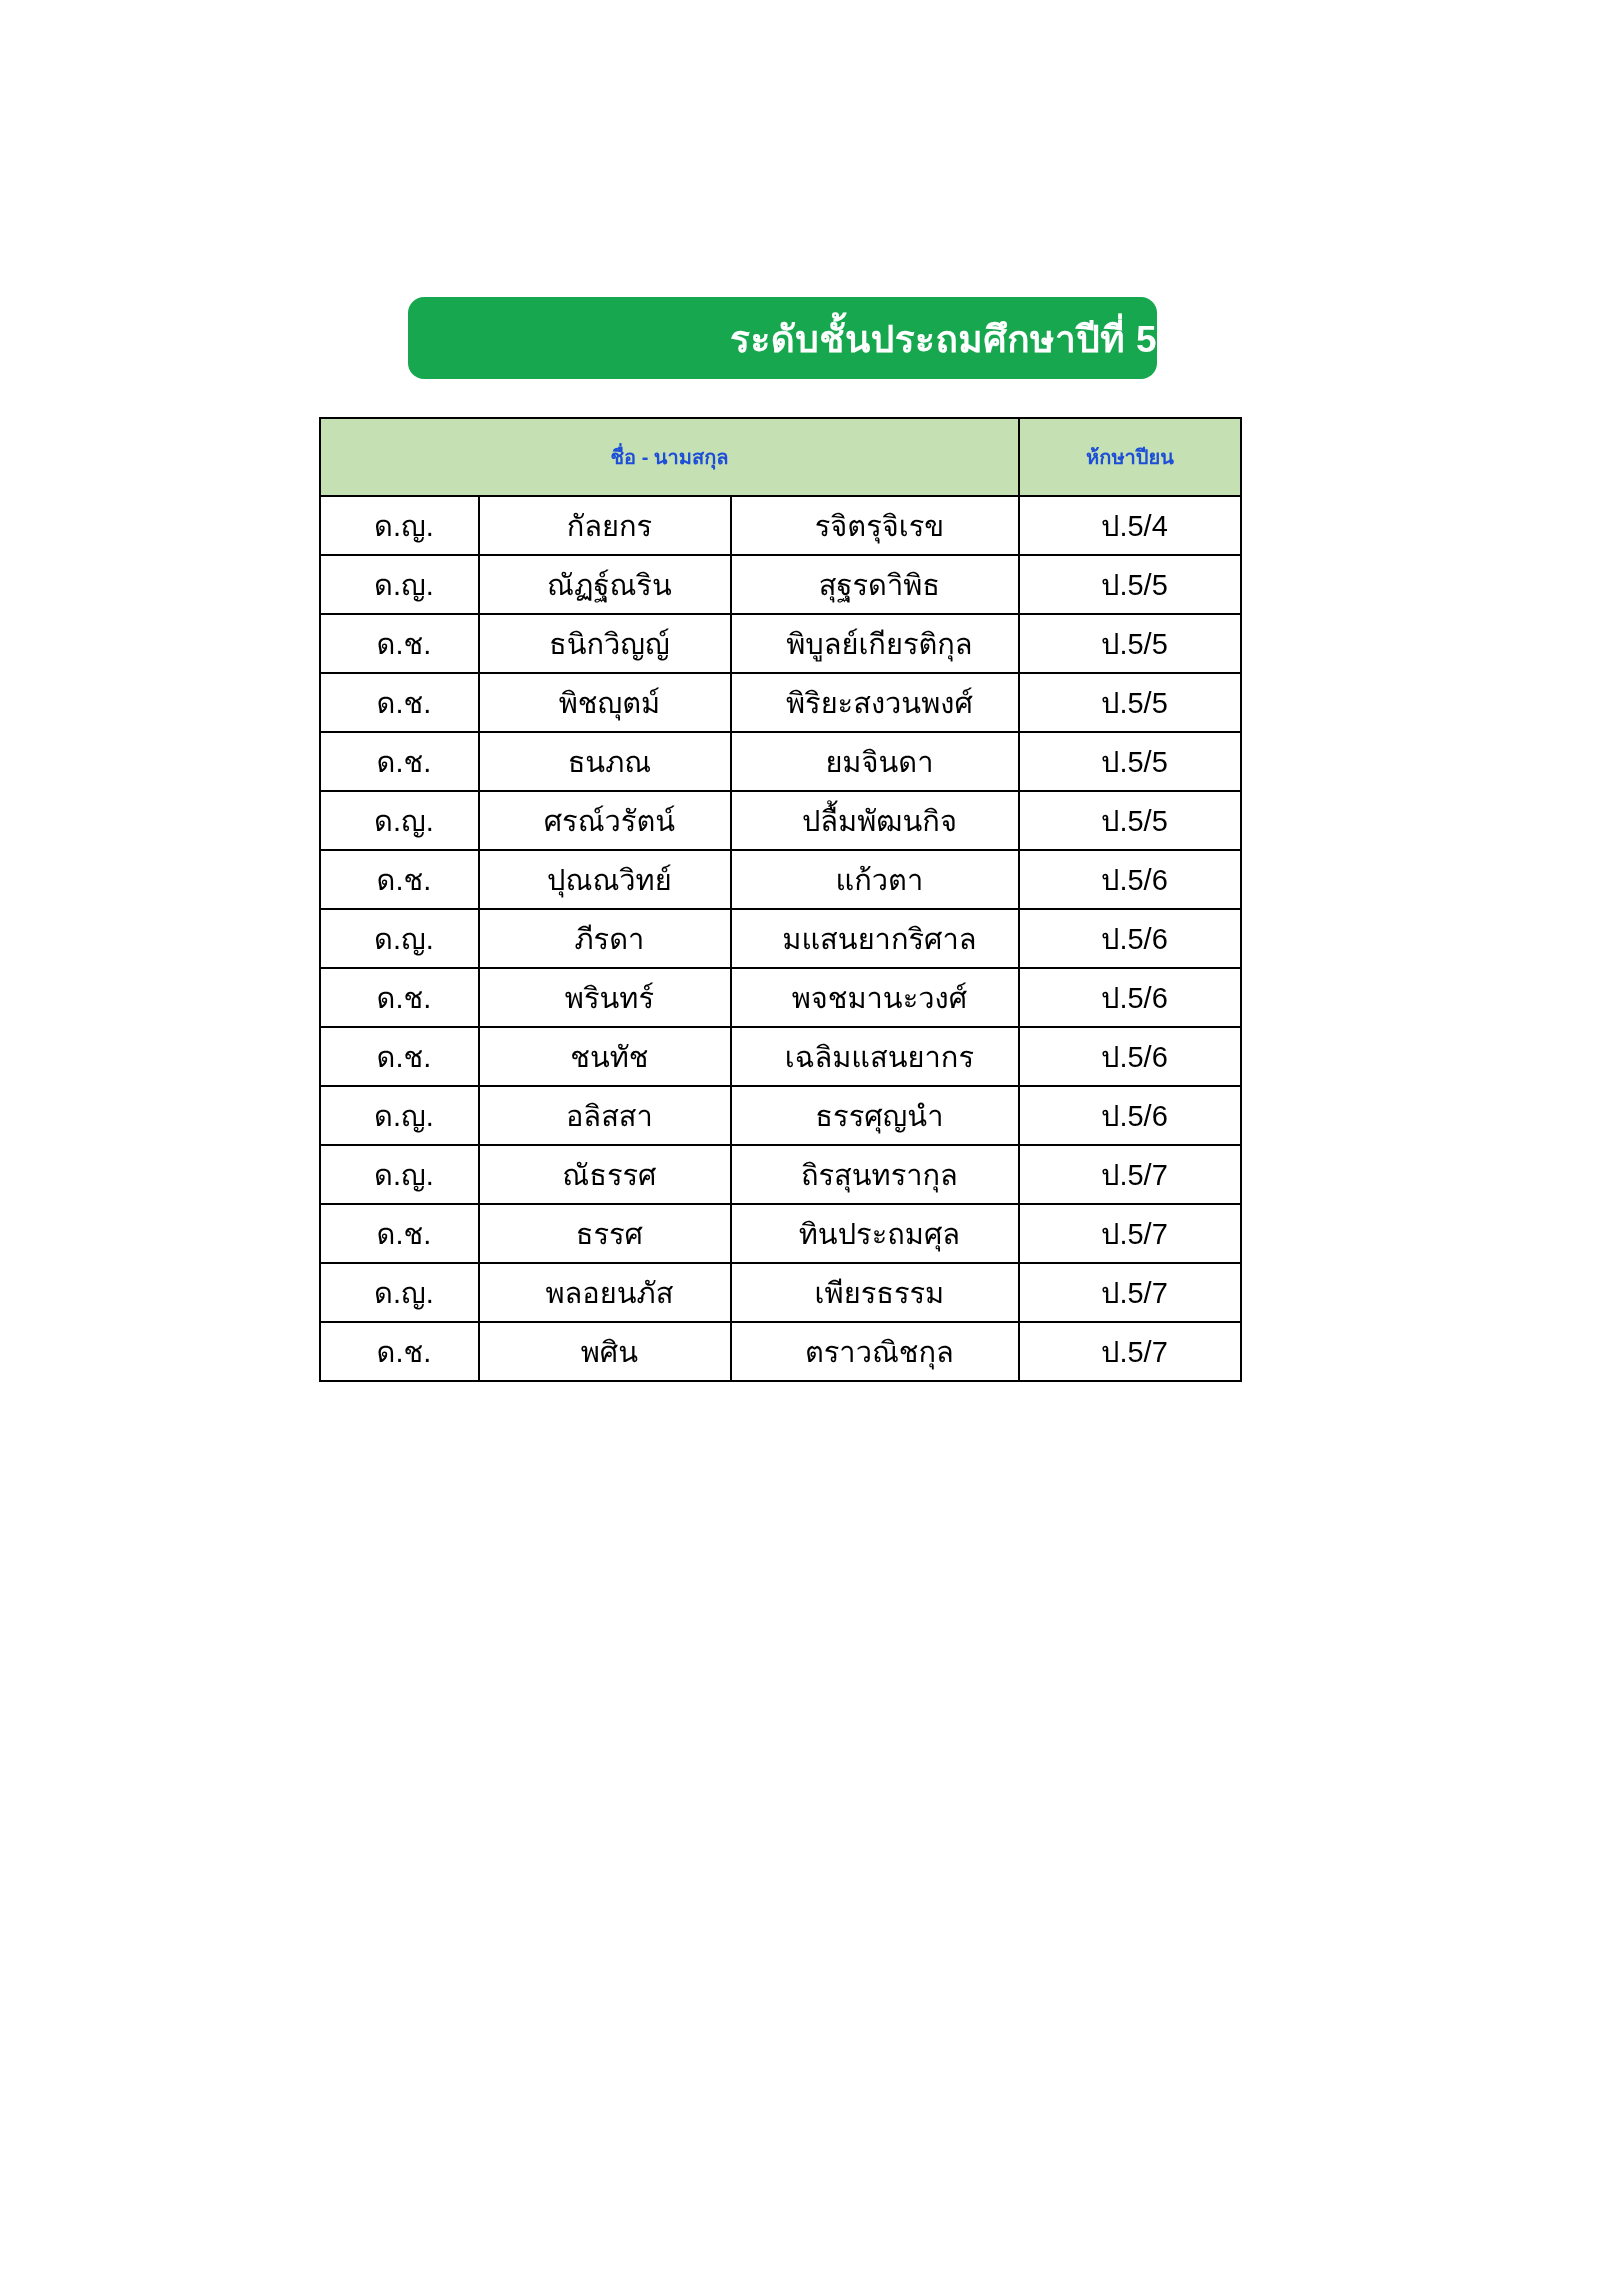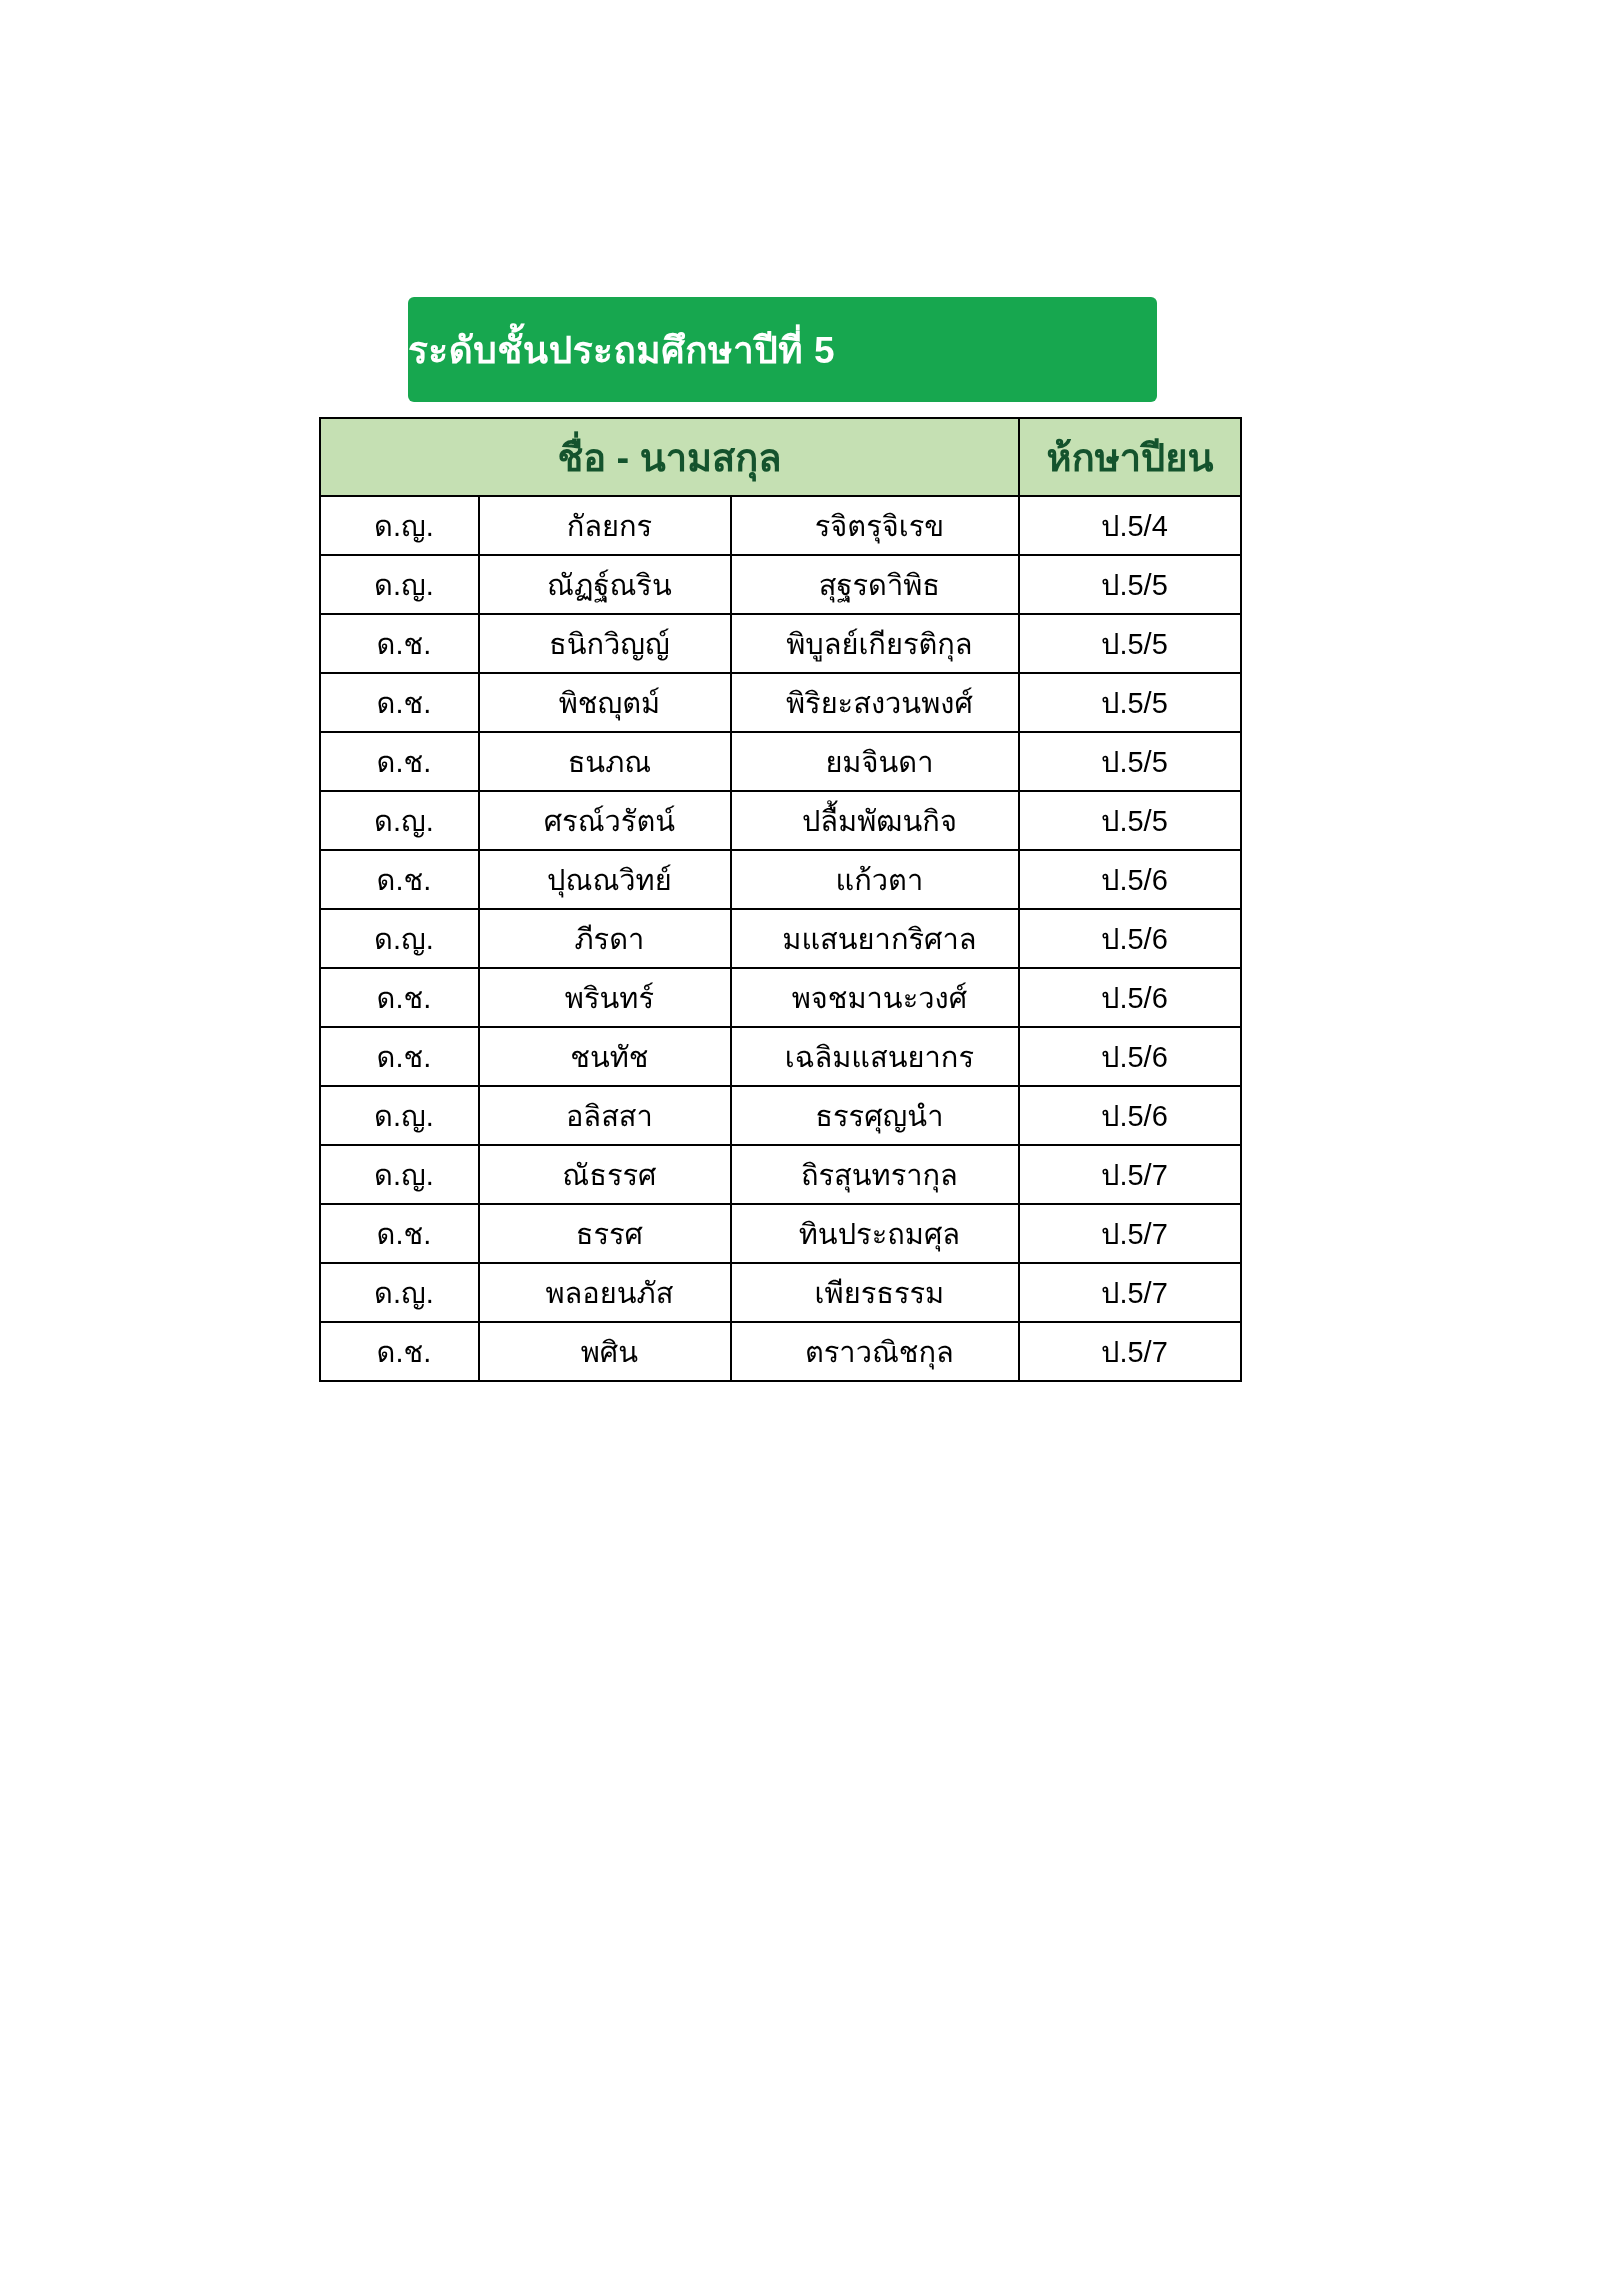--- a/index.html
+++ b/index.html
@@ -13,26 +13,26 @@
     width: 1621px;
     height: 2293px;
     background: #ffffff;
     overflow: hidden;
   }
   .banner {
     position: absolute;
     left: 408px;
     top: 297px;
     width: 749px;
-    height: 105px;
+    height: 82px;
     background: #17a74f;
-    border-radius: 6px;
+    border-radius: 16px;
     display: flex;
     align-items: center;
-    justify-content: flex-start;
+    justify-content: flex-end;
   }
   .banner-label {
     color: #ffffff;
     font-size: 37px;
     font-weight: bold;
     letter-spacing: 0.5px;
   }
   table.students {
     position: absolute;
     left: 319px;
@@ -44,23 +44,23 @@
   }
   table.students th,
   table.students td {
     border: 2px solid #000000;
     overflow: hidden;
     white-space: nowrap;
   }
   table.students thead th {
     height: 74px;
     background: #c5e0b3;
-    font-size: 38px;
+    font-size: 20px;
     font-weight: bold;
-    color: #14532d;
+    color: #1d4ed8;
     text-align: center;
     vertical-align: middle;
   }
   table.students tbody td {
     height: 57px;
     background: #ffffff;
     font-size: 29px;
     color: #000000;
     text-align: center;
     vertical-align: middle;

